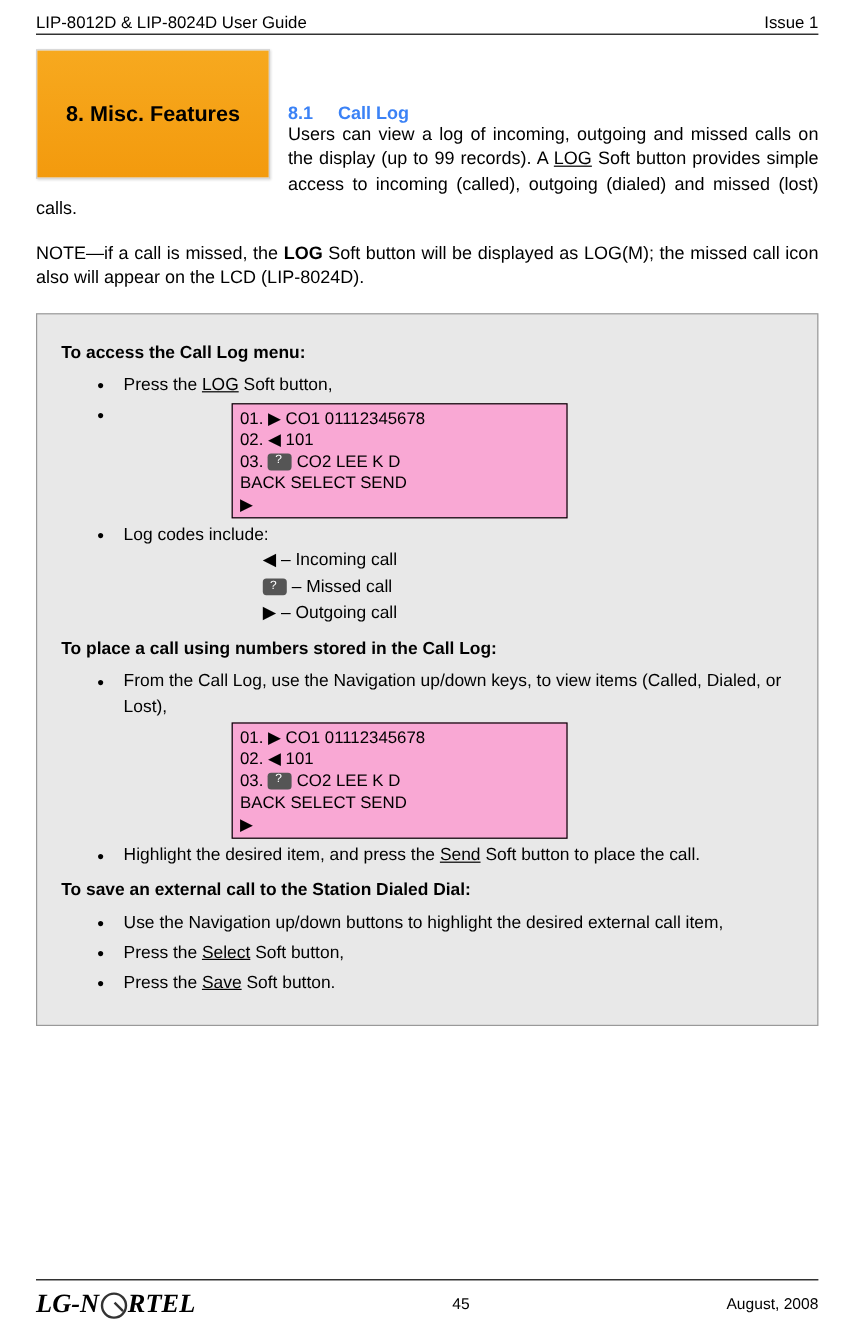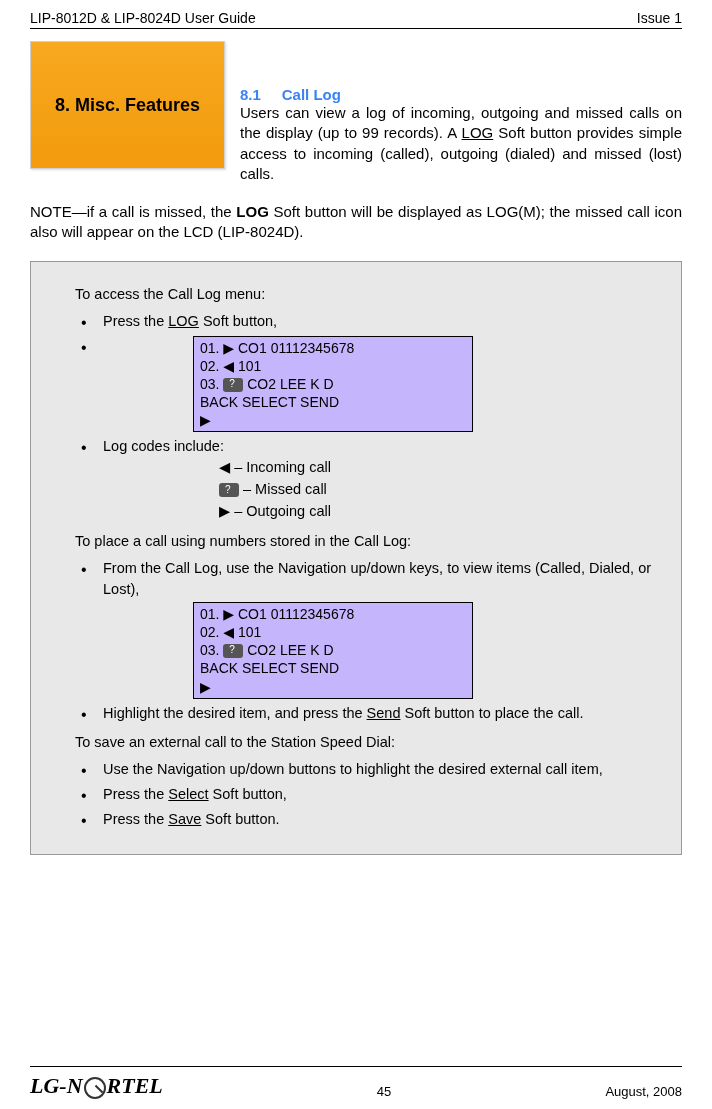--- a/index.html
+++ b/index.html
@@ -23,21 +23,21 @@
       padding-bottom: 2px;
       margin-bottom: 12px;
       font-size: 14px;
       align-items: flex-end;
     }
     .feature-box 
     {
       background: #f39c12;
       background: linear-gradient(to bottom, #f7a91f, #f39a0d);
       width: 195px;
-      height: 128px;
+      height: 108px;
       display: flex;
       align-items: center;
       justify-content: center;
       color: #000;
       font-weight: bold;
       font-size: 18px;
       font-family: "Arial Narrow", Arial, sans-serif;
       float: left;
       margin-right: 15px;
       margin-bottom: 8px;
@@ -61,43 +61,42 @@
     .underline { text-decoration: underline; }
     .gray-box {
       clear: both;
       background: #e8e8e8;
       border: 1px solid #999;
       padding: 14px 20px 20px 20px;
       font-size: 14.5px;
       line-height: 1.45;
     }
     .gray-box .heading {
-      font-weight: normal;
+      font-weight: bold;
       margin-top: 8px;
       margin-bottom: 6px;
-      margin-left: 24px;
     }
     .gray-box ul {
       list-style: none;
       margin-left: 30px;
     }
     .gray-box ul li {
       position: relative;
       padding-left: 22px;
       margin-bottom: 4px;
     }
     .gray-box ul li::before {
       content: "•";
       position: absolute;
       left: 0;
       font-size: 16px;
     }
     .lcd {
       border: 1px solid #000;
-      background: #c4b5fd;
+      background: #f9a8d4;
       width: 280px;
       margin: 2px 0 2px 90px;
       padding: 2px 6px;
       font-family: Verdana, Arial, sans-serif;
       font-size: 14px;
       line-height: 1.3;
     }
     .log-codes {
       margin-left: 116px;
       font-size: 14.5px;
@@ -126,21 +125,21 @@
       left: 30px;
       right: 30px;
     }
     .footer-line {
       border-top: 1px solid #000;
       margin-bottom: 6px;
     }
     .footer-row {
       display: flex;
       justify-content: space-between;
-      align-items: flex-end;
+      align-items: center;
       font-size: 13px;
     }
     .logo {
       font-family: Georgia, serif;
       font-style: italic;
       font-weight: bold;
       font-size: 22px;
       display: inline-flex;
       align-items: center;
     }
@@ -228,21 +227,21 @@
           <div><span>03. </span><span class="missed-icon"></span><span> CO2  LEE K D</span></div>
           <div>      BACK     SELECT   SEND</div>
           <div>▶</div>
         </div>
       </li>
       <li>
         <span>Highlight the desired item, and press the </span><span class="underline">Send</span><span> Soft button to place the call.</span>
       </li>
     </ul>
 
-    <div class="heading">To save an external call to the Station Speed Dial:</div>
+    <div class="heading">To save an external call to the Station Dialed Dial:</div>
     <ul>
       <li>
         <span>Use the Navigation up/down buttons to highlight the desired external call item,</span>
       </li>
       <li>
         <span>Press the </span><span class="underline">Select</span><span> Soft button,</span>
       </li>
       <li>
         <span>Press the </span><span class="underline">Save</span><span> Soft button.</span>
       </li>

